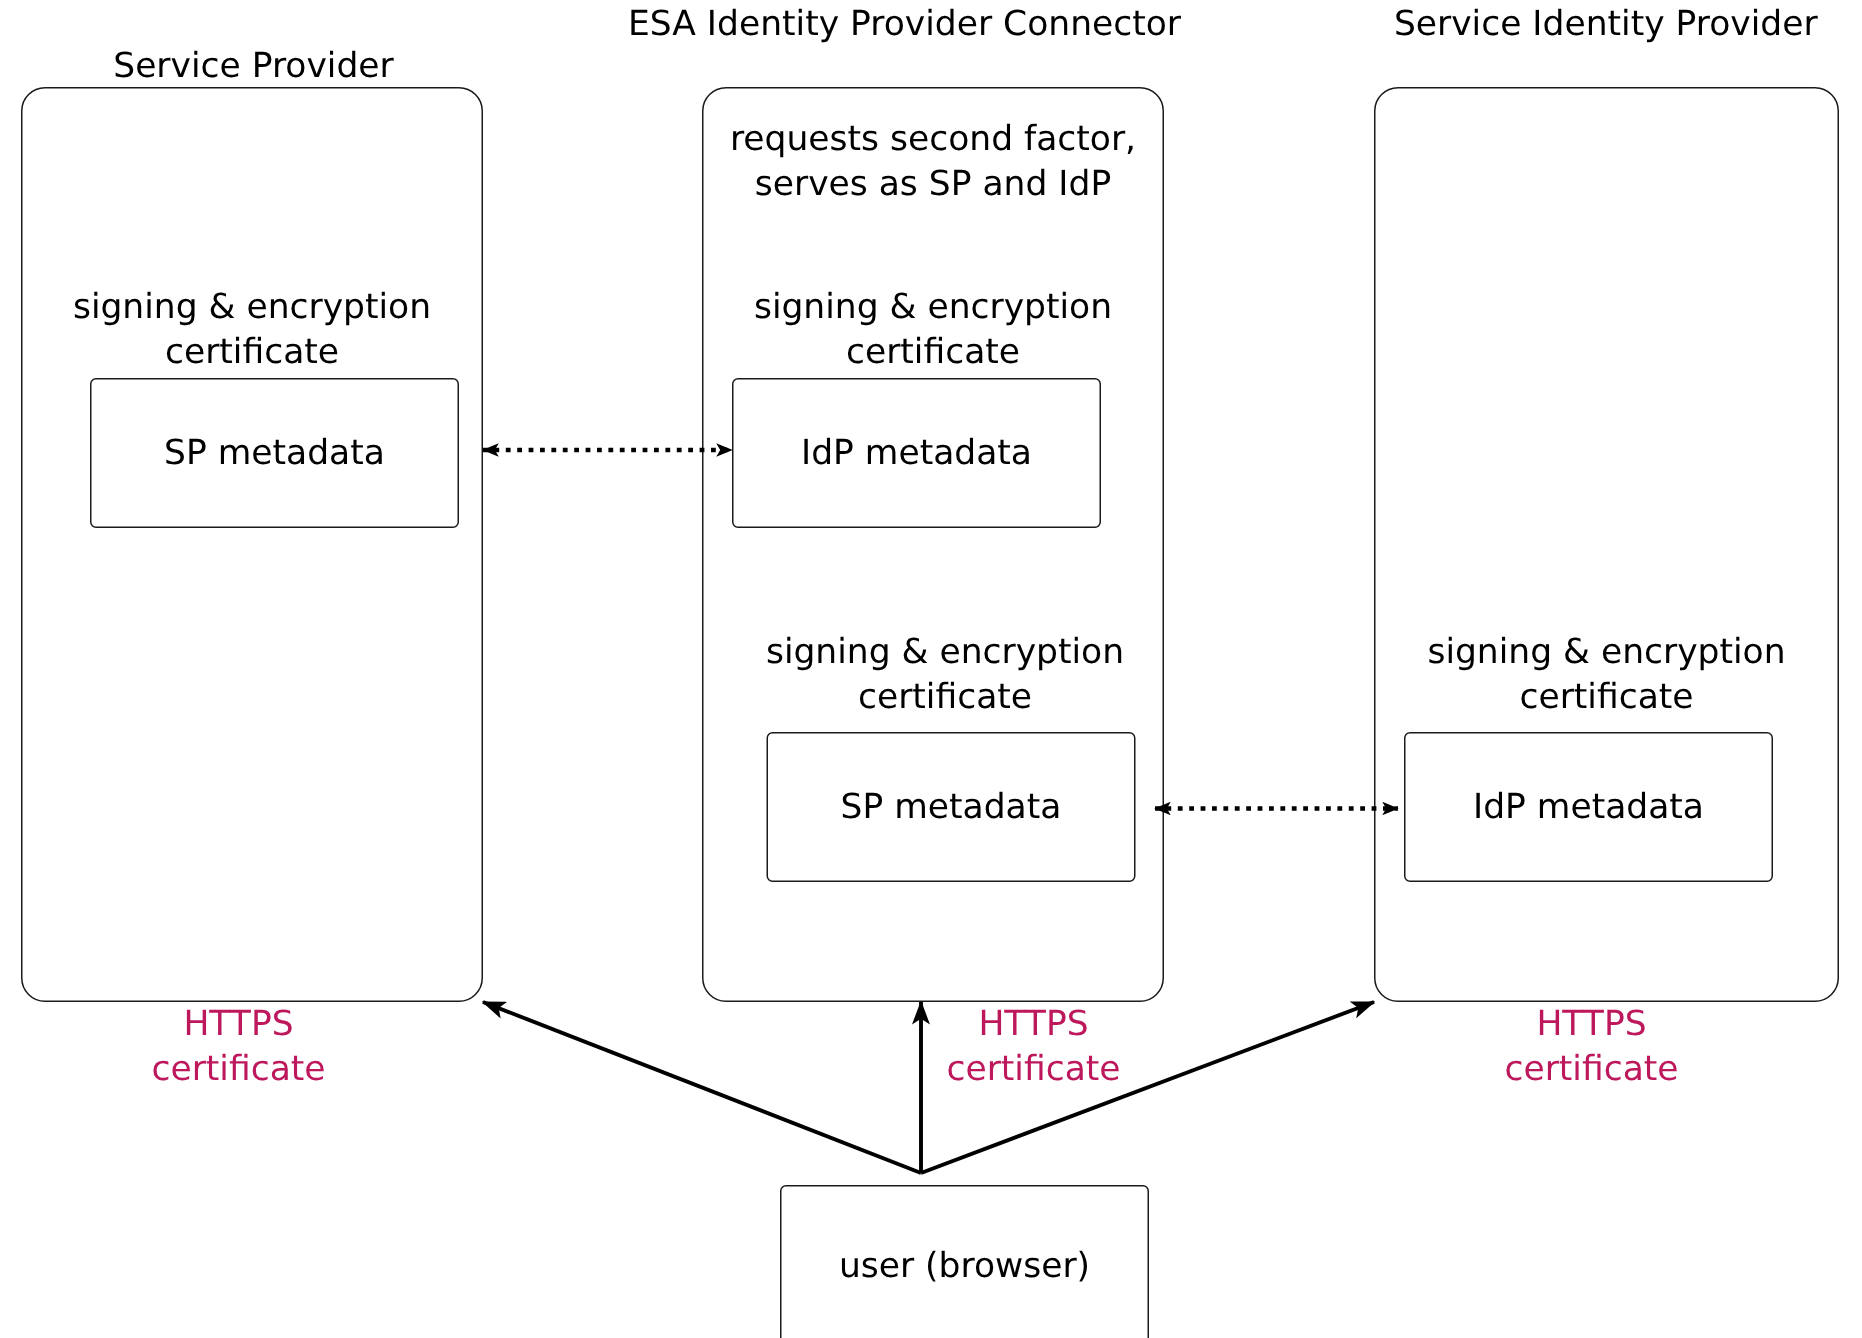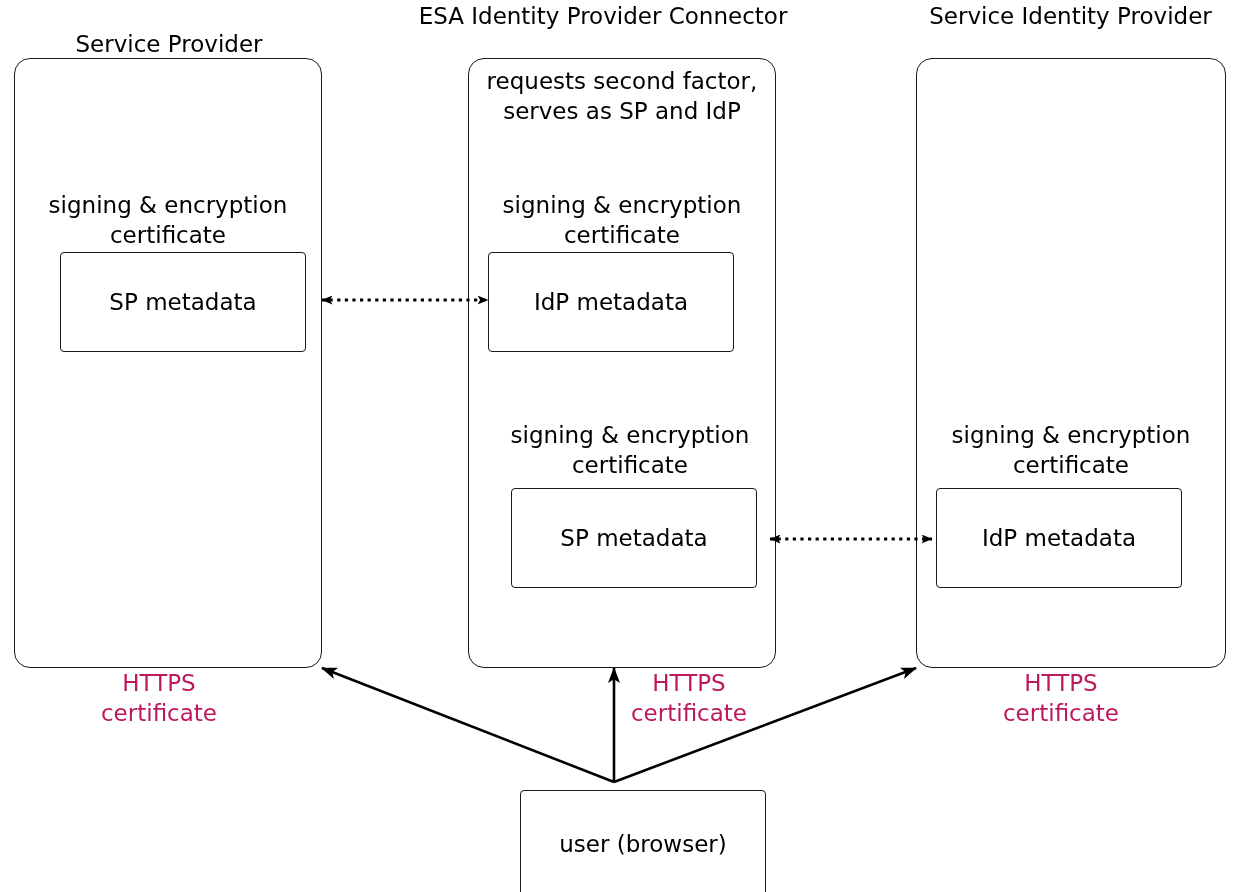--- a/index.html
+++ b/index.html
@@ -90,21 +90,21 @@
   <div class="zone-label" style="left: 24px; top: 190px; width: 288px; white-space: pre-line;" style-whitespace="pre-line">signing &amp; encryption
 certificate</div>
 
   <div class="inner-box" style="left:60px; top:252px; width:246px; height:100px;">
     <span>SP metadata</span>
   </div>
 
   <div class="https-label" style="left: 28px; top: 668px; width: 262px; white-space: pre-line;">HTTPS
 certificate</div>
 
-  <div class="zone-label" style="left: 474px; top: 66px; width: 296px; white-space: pre-line;">requests second factor,
+  <div class="zone-label" style="left: 474px; top: 78px; width: 296px; white-space: pre-line;">requests second factor,
 serves as SP and IdP</div>
 
   <div class="zone-label" style="left: 476px; top: 190px; width: 292px; white-space: pre-line;">signing &amp; encryption
 certificate</div>
 
   <div class="inner-box" style="left:488px; top:252px; width:246px; height:100px;">
     <span>IdP metadata</span>
   </div>
 
   <div class="zone-label" style="left: 484px; top: 420px; width: 292px; white-space: pre-line;">signing &amp; encryption

